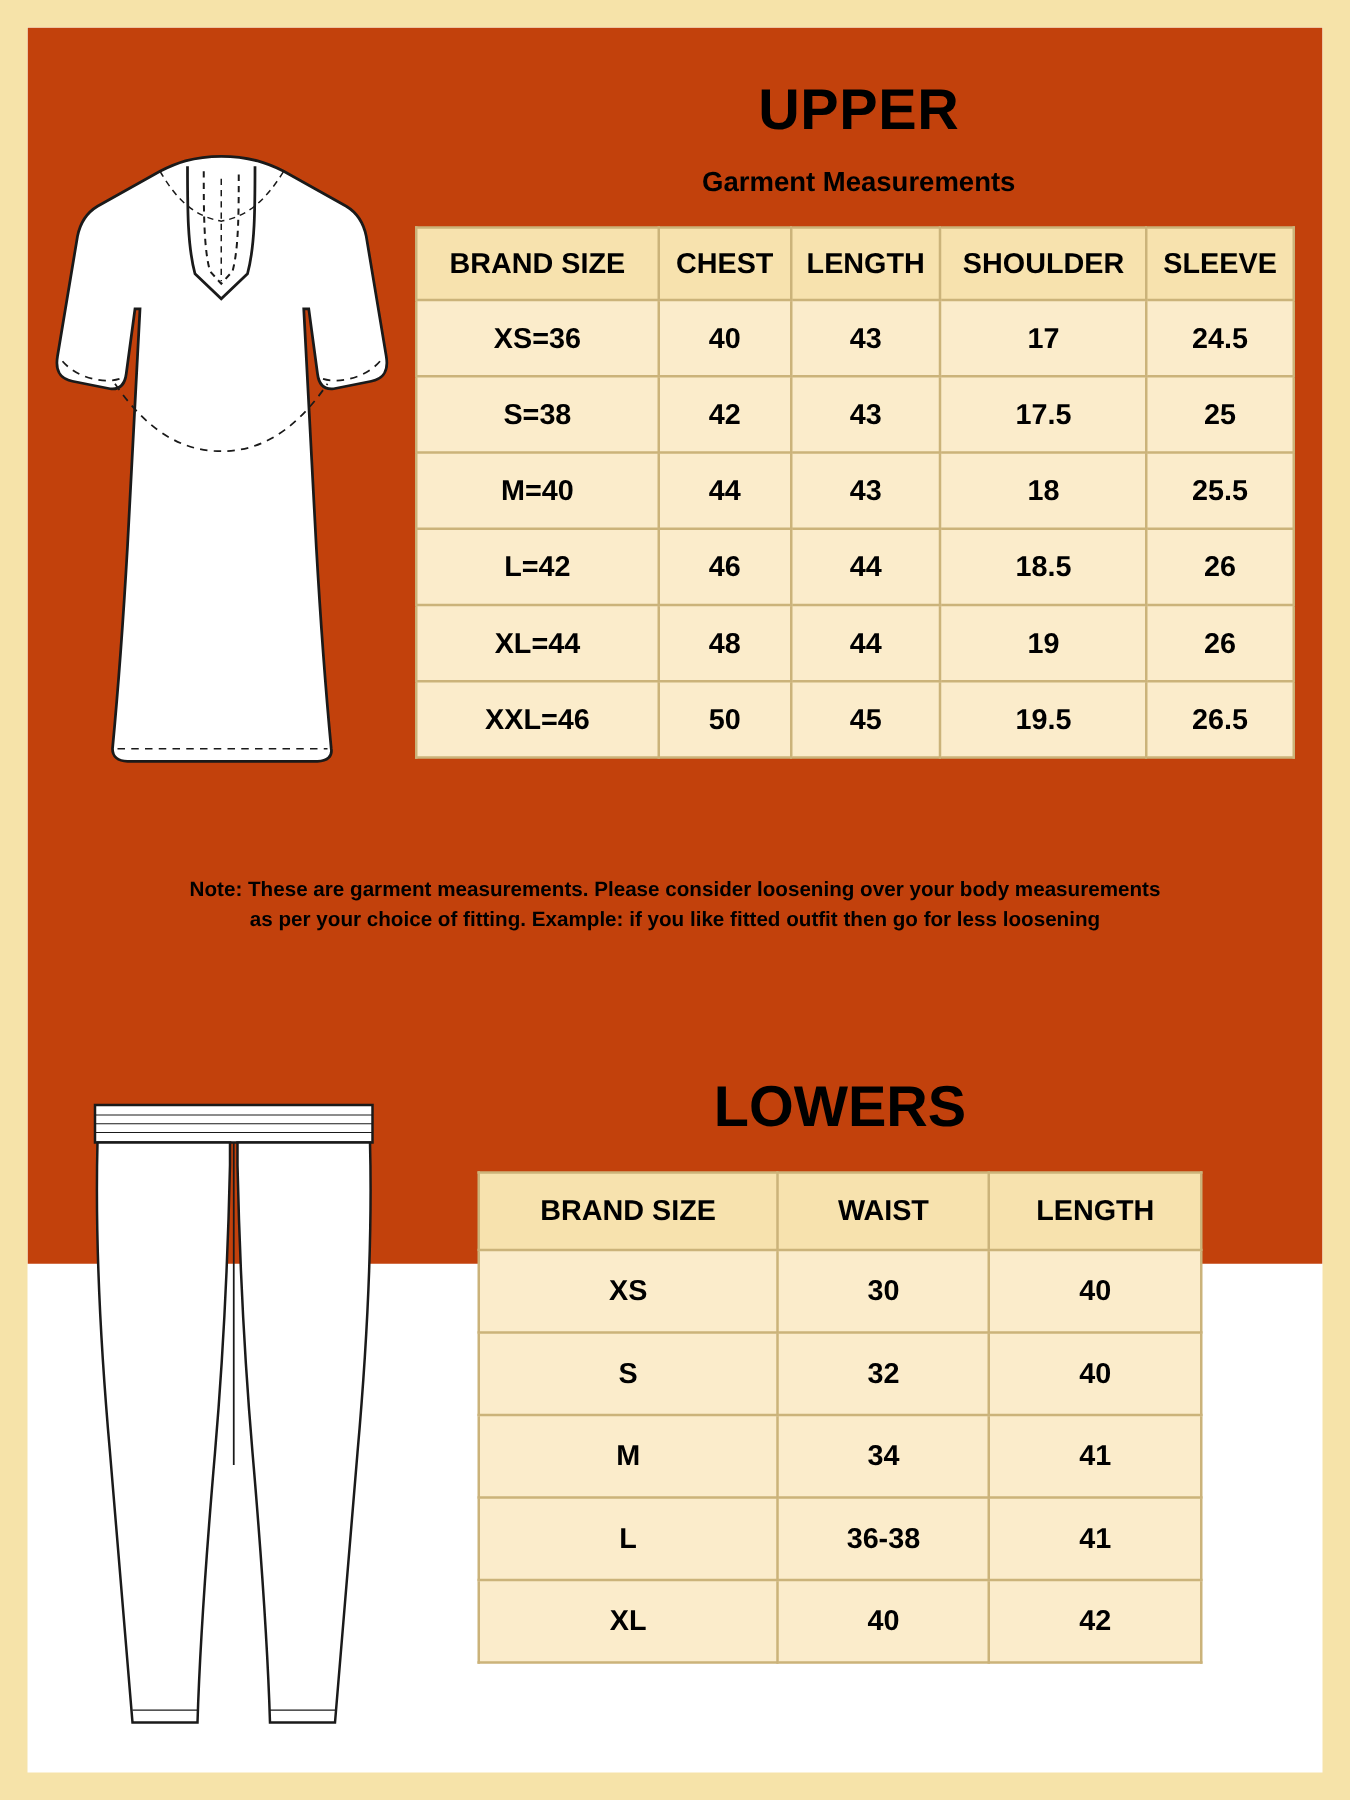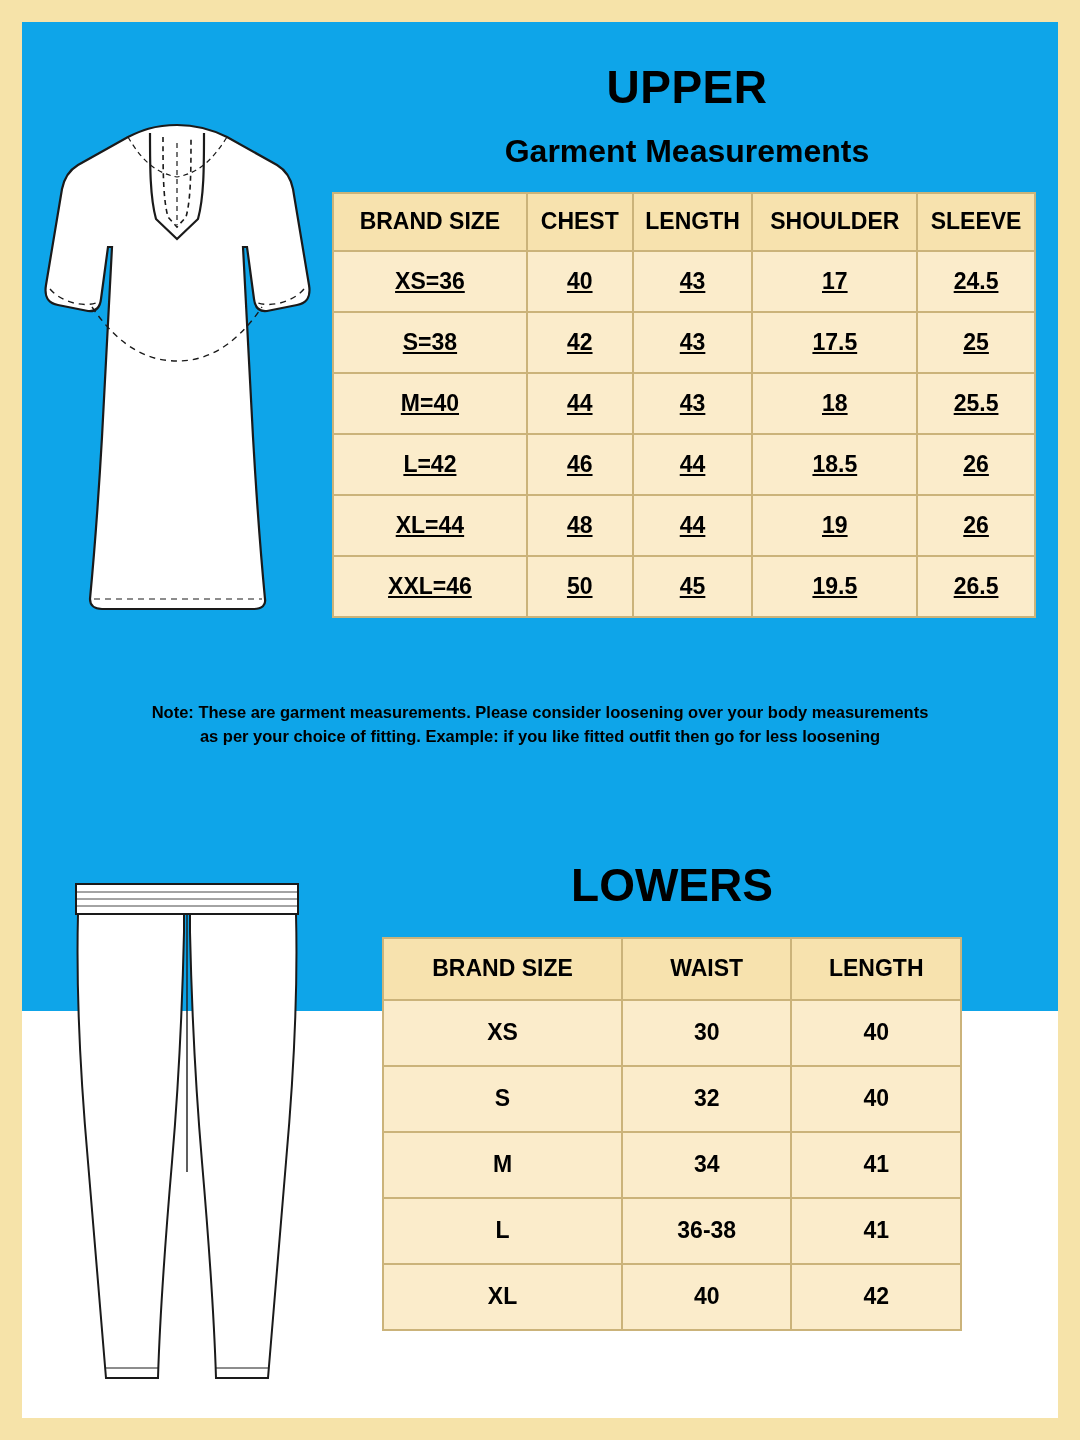--- a/index.html
+++ b/index.html
@@ -16,21 +16,21 @@
     width: 1080px;
     height: 1440px;
     background: #ffffff;
     border: 22px solid #f6e3a9;
     overflow: hidden;
   }
   .inner {
     position: relative;
     width: 1036px;
     height: 989px;
-    background: #0ea5e9;
+    background: #c2410c;
   }
 
   
   .section-upper {
     position: absolute;
     left: 0; top: 0;
     width: 1036px;
     height: 700px;
   }
   .kurta-art {
@@ -51,21 +51,21 @@
     font-size: 46px;
     font-weight: bold;
     letter-spacing: 0.5px;
     color: #000;
     margin: 0;
     padding: 0;
     line-height: 1.1;
   }
   .subtitle-upper {
     text-align: center;
-    font-size: 32px;
+    font-size: 22px;
     font-weight: bold;
     color: #000;
     margin-top: 20px;
   }
 
   table.sizetable {
     border-collapse: collapse;
     margin-top: 22px;
     padding-left: 40px;
   }
@@ -83,21 +83,20 @@
   #upper-table th {
     background: #f7e2ae;
     font-size: 23px;
     height: 58px;
     padding: 0 4px;
   }
   #upper-table td {
     background: #fbeccb;
     font-size: 23px;
     height: 61px;
-    text-decoration: underline;
   }
   #upper-table td.brand { background: #fbeccb; }
 
   .note {
     margin-top: 24px;
     text-align: center;
     font-size: 16.5px;
     font-weight: bold;
     color: #000;
     line-height: 1.45;

